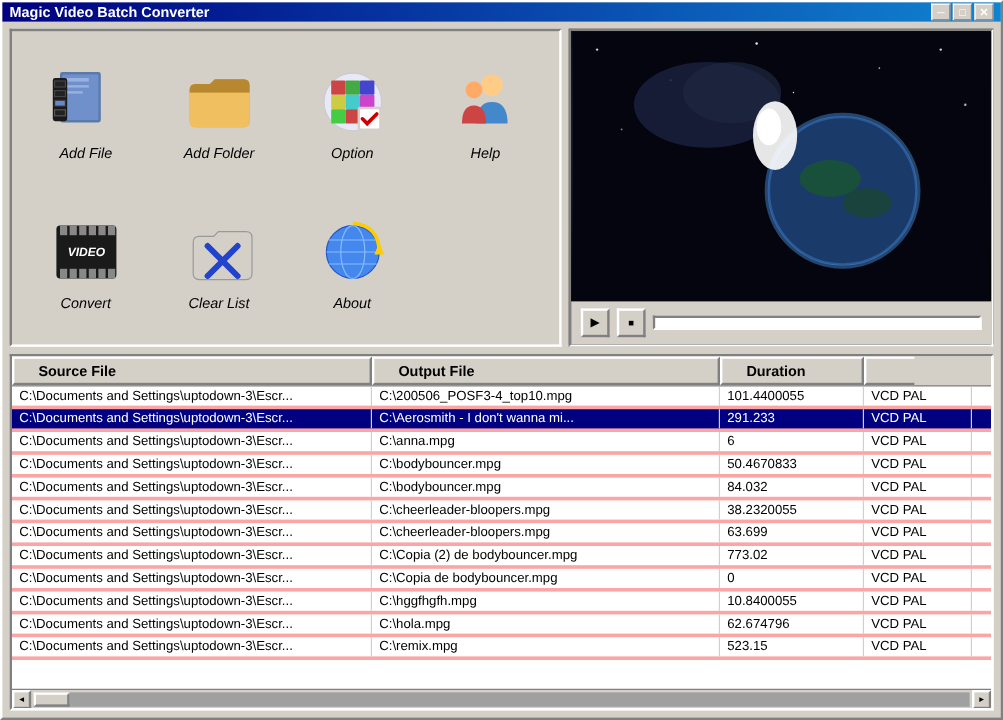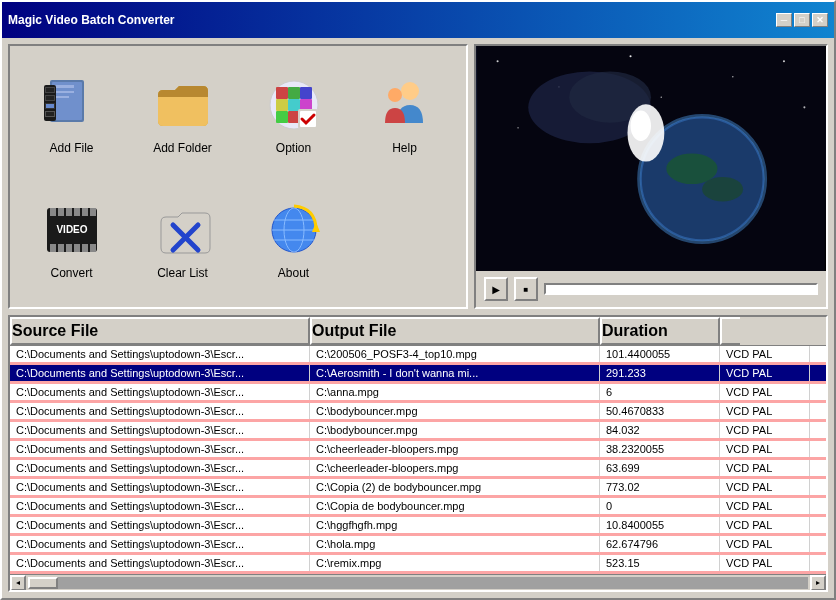--- a/index.html
+++ b/index.html
@@ -23,21 +23,21 @@
     }
     .title-bar {
       background: linear-gradient(to right, #000080, #1084d0);
       color: white;
       padding: 3px 6px;
       font-size: 12px;
       font-weight: bold;
       display: flex;
       justify-content: space-between;
       align-items: center;
-      height: 36px;
+      height: 16px;
     }
     .title-bar-buttons {
       display: flex;
       gap: 2px;
     }
     .title-btn {
       width: 16px;
       height: 14px;
       background: #d4d0c8;
       border: 1px solid;
@@ -72,20 +72,21 @@
       flex: 0 0 460px;
     }
     .tool-btn {
       display: flex;
       flex-direction: column;
       align-items: center;
       justify-content: center;
       cursor: pointer;
       padding: 4px;
       gap: 4px;
+      font-style: italic;
     }
     .tool-icon {
       width: 64px;
       height: 64px;
       display: flex;
       align-items: center;
       justify-content: center;
     }
     .tool-label {
       font-size: 12px;
@@ -147,24 +148,24 @@
       background: #fff;
       overflow: hidden;
     }
     .file-list-header {
       display: grid;
       grid-template-columns: 300px 290px 120px 90px 20px;
       background: #d4d0c8;
       border-bottom: 1px solid #808080;
     }
     .col-header {
-      padding: 3px 0;
+      padding: 3px 20px;
       border-right: 1px solid #808080;
       font-weight: bold;
-      font-size: 16px;
+      font-size: 12px;
       border: 2px solid;
       border-color: #fff #808080 #808080 #fff;
       background: #d4d0c8;
     }
     .file-list-body {
       overflow-y: auto;
       overflow-x: hidden;
       flex: 1;
     }
     .file-row {

